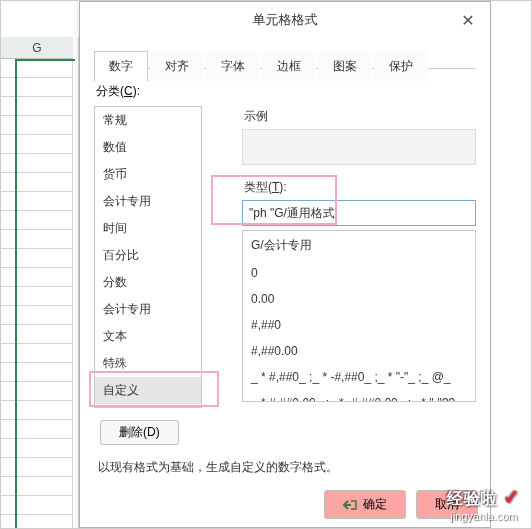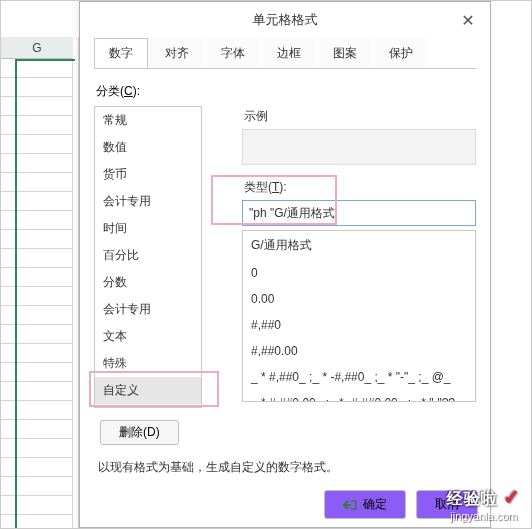--- a/index.html
+++ b/index.html
@@ -88,21 +88,21 @@
     border-bottom: 1px solid #c8c8c8;
   }
   .tab {
     padding: 6px 14px;
     border: 1px solid transparent;
     border-bottom: none;
     margin-right: 2px;
     color: #333;
     cursor: pointer;
     position: relative;
-    top: 0;
+    top: 13px;
     background: #fbfbfb;
   }
   .tab.active {
     border-color: #c8c8c8;
     background: #fff;
   }
   .body {
     padding: 10px 14px 8px 14px;
   }
   .cat-label {
@@ -208,21 +208,21 @@
   .footer {
     position: absolute;
     bottom: 8px;
     right: 12px;
     display: flex;
     gap: 10px;
     align-items: center;
   }
   .ft-btn {
     padding: 5px 18px;
-    background: #8b5cf6;
+    background: #fca5a5;
     border: 1px solid #bfbfbf;
     border-radius: 3px;
     cursor: pointer;
     font-family: inherit;
     font-size: 12px;
     display: flex;
     align-items: center;
     gap: 6px;
   }
   .arrow-icon svg { display: block; }
@@ -328,21 +328,21 @@
       <div class="right-pane">
         <div class="sample-label">示例</div>
         <div class="sample-box"></div>
 
         <div class="type-label">
           <span>类型(</span><u>T</u><span>):</span>
         </div>
         <input class="type-input" type="text" value="&quot;ph &quot;G/通用格式" style="">
 
         <div class="fmt-list">
-          <div class="fmt-item">G/通用格式</div>
+          <div class="fmt-item">G/会计专用</div>
           <div class="fmt-item">0</div>
           <div class="fmt-item">0.00</div>
           <div class="fmt-item">#,##0</div>
           <div class="fmt-item">#,##0.00</div>
           <div class="fmt-item">_ * #,##0_ ;_ * -#,##0_ ;_ * "-"_ ;_ @_</div>
           <div class="fmt-item">_ * #,##0.00_ ;_ * -#,##0.00_ ;_ * "-"??_ ;_ @_</div>
         </div>
       </div>
     </div>
 

